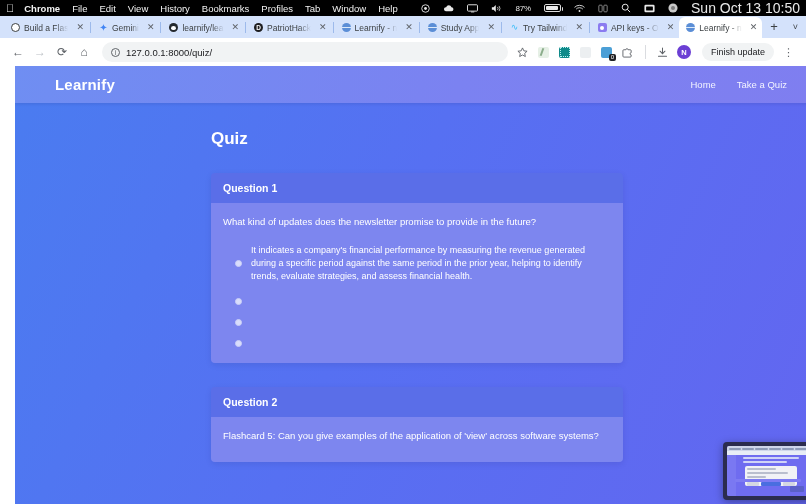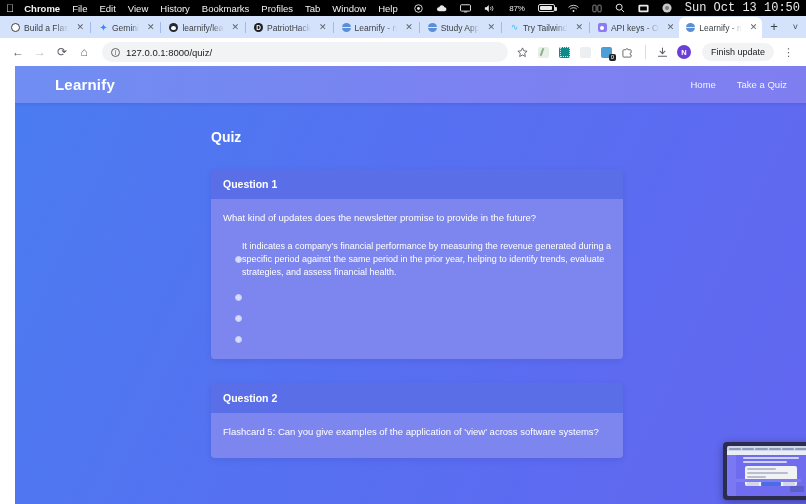--- a/index.html
+++ b/index.html
@@ -31,21 +31,21 @@
   .battpct { font-size: 8px; letter-spacing: -0.2px; }
   .battery {
     width: 17px; height: 8px; border: 1px solid #dcdcdc; border-radius: 2px;
     position: relative; display: inline-block;
   }
   .battery::after {
     content:''; position:absolute; right:-3px; top:2px; width:1.5px; height:4px;
     background:#dcdcdc; border-radius:0 1px 1px 0;
   }
   .battery i { position:absolute; left:1px; top:1px; bottom:1px; width:80%; background:#e9e9e9; border-radius:1px; display:block;}
-  .clocktxt { white-space: nowrap; font-size: 12px; font-family: Liberation Mono, monospace; }
+  .clocktxt { white-space: nowrap; font-size: 14px; }
 
   
   .tabstrip {
     height: 22px; width: 100%;
     background: #d4e2fb;
     display: flex; align-items: flex-end;
     padding-left: 4px; position: relative;
   }
   .tab {
     display: flex; align-items: center;
@@ -145,40 +145,41 @@
     padding: 0 34px 0 40px;
     box-shadow: 0 1px 3px rgba(20,20,70,0.12);
   }
   .brand { color: #ffffff; font-size: 15px; font-weight: bold; letter-spacing: 0.2px; }
   .sitenav { margin-left: auto; display: flex; align-items: center; gap: 21px; }
   .sitenav a { color: #f2f3ff; font-size: 9.5px; text-decoration: none; white-space: nowrap;}
 
   .content { padding: 26px 0 0 0; }
   .wrap { width: 412px; margin-left: 196px; }
   .quiztitle {
-    color: #ffffff; font-size: 14px; font-weight: bold;
+    color: #ffffff; font-size: 17px; font-weight: bold;
     margin-bottom: 24px;
   }
 
   .qcard { margin-bottom: 24px; border-radius: 4px; overflow: hidden; box-shadow: 0 2px 6px rgba(24,24,80,0.10); }
   .qhead {
     background: #5a6ee8;
     padding: 9px 12px;
     color: #ffffff; font-size: 10.5px; font-weight: bold;
   }
   .qbody {
     background: #7d86ef;
     padding: 12px 12px 14px 12px;
   }
   .qtext {
     color: #ffffff; font-size: 9.5px; line-height: 1.45;
     margin-bottom: 13px;
   }
   .opt {
     display: flex; align-items: center;
+    gap: 9px;
     padding: 2px 0 2px 12px;
     margin-bottom: 10px;
   }
   .radio {
     width: 7px; height: 7px; border-radius: 50%;
     background: #d9ddfb; flex: 0 0 7px;
     border: 1px solid #c9cef8;
   }
   .optlabel { color: #ffffff; font-size: 9px; line-height: 1.48; }
 

